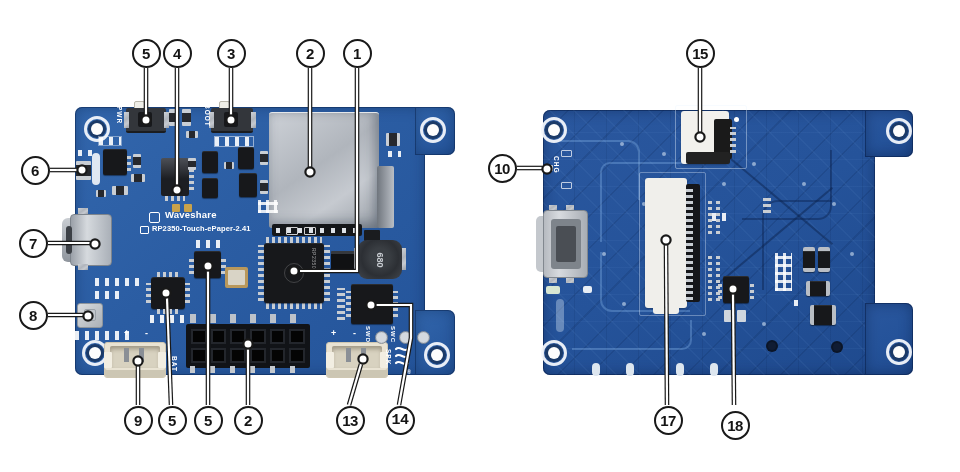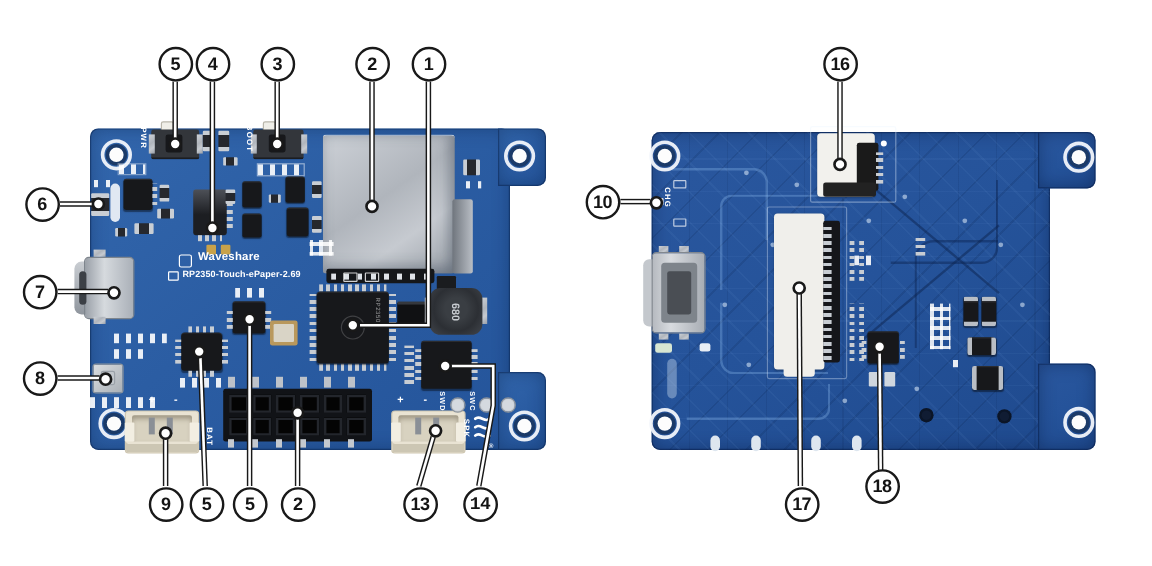--- a/index.html
+++ b/index.html
@@ -126,21 +126,21 @@
   <div class="chip" style="left:239px;top:173px;width:18px;height:24px;"></div>
   <div class="smd-v" style="left:188px;top:158px;width:8px;height:12px;"></div>
   <div class="smd" style="left:224px;top:162px;width:10px;height:7px;"></div>
   <div class="smd-v" style="left:260px;top:151px;width:8px;height:14px;"></div>
   <div class="smd-v" style="left:260px;top:180px;width:8px;height:14px;"></div>
   <div class="pad-grid" style="left:258px;top:200px;width:20px;height:13px;"></div>
 
   <div style="left:149px;top:212px;width:11px;height:11px;border:1.5px solid #fff;border-radius:2px;"></div>
   <div class="silk" style="left:165px;top:210px;font-size:9.5px;letter-spacing:.2px;">Waveshare</div>
   <div style="left:140px;top:226px;width:9px;height:8px;border:1px solid #fff;border-radius:1px;"></div>
-  <div class="silk" style="left:152px;top:225px;font-size:7.5px;letter-spacing:.1px;">RP2350-Touch-ePaper-2.69</div>
+  <div class="silk" style="left:152px;top:225px;font-size:7.5px;letter-spacing:.1px;">RP2350-Touch-ePaper-2.41</div>
   <div style="left:286px;top:227px;width:12px;height:8px;border:1px solid rgba(255,255,255,.8);border-radius:1px;"></div>
   <div style="left:304px;top:227px;width:12px;height:8px;border:1px solid rgba(255,255,255,.8);border-radius:1px;"></div>
 
   <div style="left:62px;top:218px;width:12px;height:44px;background:linear-gradient(180deg,#c9cdd2,#8f959d);border-radius:6px 0 0 6px;"></div>
   <div style="left:70px;top:214px;width:42px;height:52px;background:linear-gradient(90deg,#9aa0a8,#d6dade 40%,#aab0b8);border-radius:4px;border:1px solid #7e858d;"></div>
   <div style="left:66px;top:226px;width:6px;height:28px;background:#3c4046;border-radius:3px;"></div>
   <div class="metal" style="left:78px;top:208px;width:10px;height:6px;"></div>
   <div class="metal" style="left:78px;top:264px;width:10px;height:6px;"></div>
 
   <div class="chip" style="left:151px;top:277px;width:34px;height:32px;border-radius:3px;"></div>
@@ -426,18 +426,18 @@
   <div class="badge" style="left:342.5px;top:38.5px;">1</div>
   <div class="badge" style="left:20.5px;top:155.5px;">6</div>
   <div class="badge" style="left:18.5px;top:228.5px;">7</div>
   <div class="badge" style="left:18.5px;top:300.5px;">8</div>
   <div class="badge" style="left:123.5px;top:405.5px;">9</div>
   <div class="badge" style="left:157.5px;top:405.5px;">5</div>
   <div class="badge" style="left:193.5px;top:405.5px;">5</div>
   <div class="badge" style="left:233.5px;top:405.5px;">2</div>
   <div class="badge" style="left:335.5px;top:405.5px;">13</div>
   <div class="badge" style="left:385.5px;top:405.5px;font-family:Liberation Mono, monospace;">14</div>
-  <div class="badge" style="left:685.5px;top:38.5px;">16</div>
+  <div class="badge" style="left:685.5px;top:38.5px;">15</div>
   <div class="badge" style="left:487.5px;top:153.5px;">10</div>
   <div class="badge" style="left:653.5px;top:405.5px;">17</div>
-  <div class="badge" style="left:720.5px;top:391px;">18</div>
+  <div class="badge" style="left:720.5px;top:411px;">18</div>
 
 </div>
 
 </body></html>

